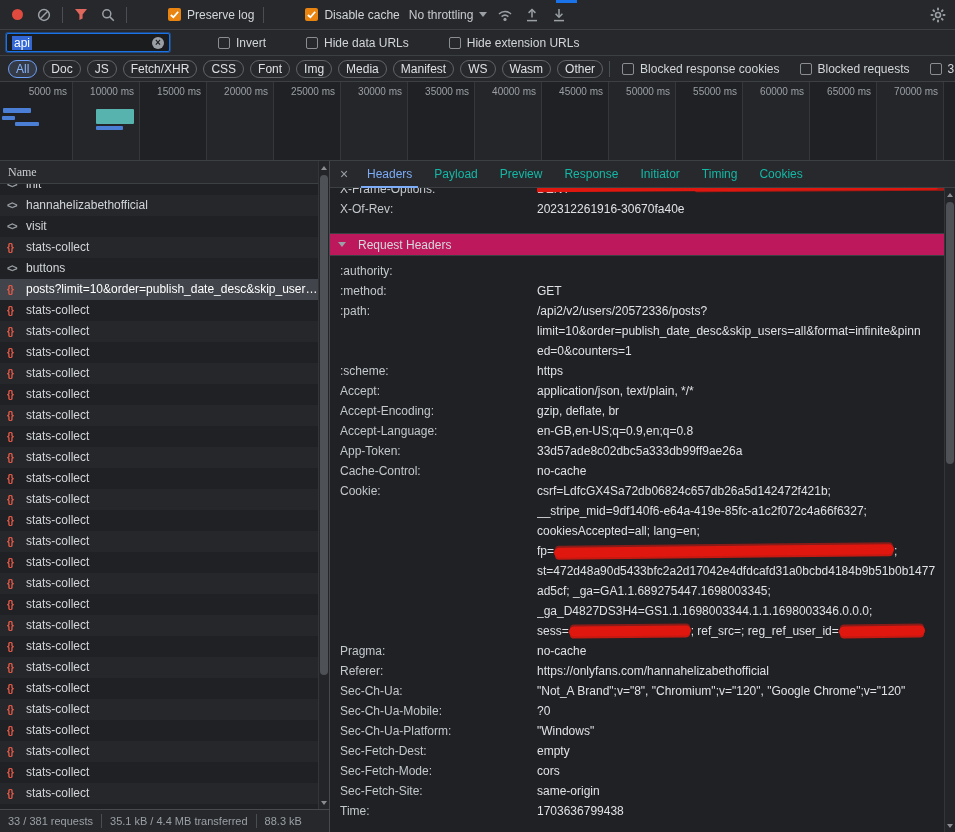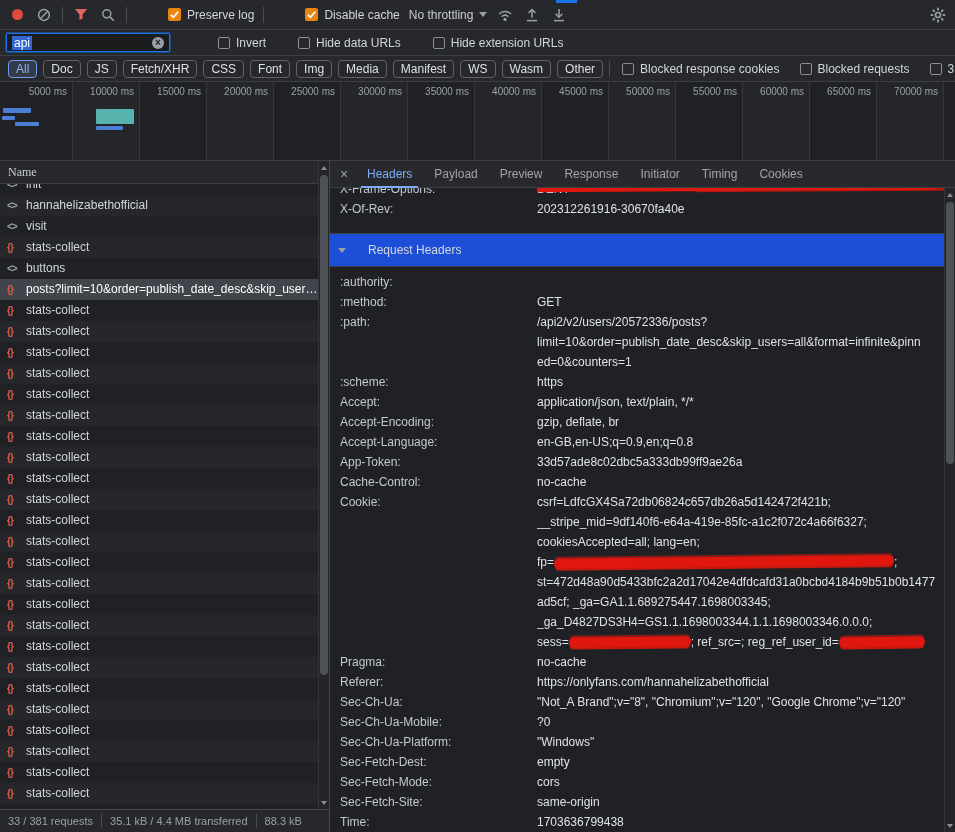--- a/index.html
+++ b/index.html
@@ -22,21 +22,21 @@
 
   
   .filterbar{height:26px;display:flex;align-items:center;gap:16px;padding:0 6px;border-bottom:1px solid #3c4043;background:#27282b;}
   .finput{width:164px;height:19px;border:1px solid #1a73e8;box-shadow:0 0 0 1px rgba(26,115,232,.45);border-radius:2px;background:#1b1c1e;display:flex;align-items:center;padding:0 5px;}
   .finput .sel{background:#3367d6;color:#fff;padding:0 2px;}
   .fclear{margin-left:auto;width:12px;height:12px;border-radius:50%;background:#9aa0a6;color:#1b1c1e;font-size:10px;line-height:12px;text-align:center;font-weight:bold;flex:none;}
   .filterbar .cbwrap{gap:0;}
 
   
   .chipbar{height:26px;display:flex;align-items:center;gap:6px;padding:0 8px;border-bottom:1px solid #3c4043;background:#27282b;}
-  .chip{border:1px solid #5f6368;border-radius:4px;padding:1px 7px;color:#dde0e4;white-space:nowrap;flex:none;}
+  .chip{border:1px solid #5f6368;border-radius:9px;padding:1px 7px;color:#dde0e4;white-space:nowrap;flex:none;}
   .chip.active{color:#8ab4f8;border-color:#6d9ef7;background:rgba(138,180,248,.14);}
   .chipbar .cbwrap{margin-left:6px;}
 
   
   .overview{height:79px;border-bottom:1px solid #3c4043;position:relative;display:flex;padding-left:5px;overflow:hidden;background:#202124;}
   .ov-col{width:67px;flex:none;border-right:1px solid #35373b;font-size:10px;color:#9aa0a6;text-align:right;padding:4px 5px 0 0;}
   .ov-col:first-child{width:68px;}
   .ov-col.alt{background:#25262a;}
   .tick{white-space:nowrap;}
   .wf{position:absolute;background:#4b7fd6;border-radius:1px;}
@@ -64,30 +64,30 @@
   .sarrow.up{top:1px;}
   .sarrow.down{bottom:1px;}
   .tri-up{width:0;height:0;border-left:3px solid transparent;border-right:3px solid transparent;border-bottom:4px solid #8a8d91;}
   .tri-dn{width:0;height:0;border-left:3px solid transparent;border-right:3px solid transparent;border-top:4px solid #8a8d91;}
   .sthumb{position:absolute;left:1px;right:1px;background:#4e5156;border-radius:4px;}
 
   
   .right{flex:1;display:flex;flex-direction:column;position:relative;background:#202124;overflow:hidden;}
   .dtabs{height:27px;flex:none;display:flex;align-items:center;border-bottom:1px solid #3c4043;background:#28292c;padding-left:2px;}
   .dclose{width:24px;text-align:center;color:#9aa0a6;font-size:14px;flex:none;}
-  .dtab{padding:0 11px;line-height:26px;height:27px;color:#a3a3a3;position:relative;white-space:nowrap;}
+  .dtab{padding:0 11px;line-height:26px;height:27px;color:#14b8a6;position:relative;white-space:nowrap;}
   .dtab.active{color:#7cacf8;}
   .dtab.active::after{content:"";position:absolute;left:5px;right:5px;bottom:0;height:2px;background:#7cacf8;}
   .dcontent{flex:1;overflow:hidden;position:relative;padding-right:11px;}
   .partial{margin-top:-9px;}
   .hrow{display:flex;line-height:20px;padding-left:10px;}
   .hname{width:197px;flex:none;color:#c3c8cd;white-space:nowrap;}
   .hval{flex:1;color:#dfe2e6;padding-right:5px;position:relative;overflow:hidden;}
   .hline{min-height:20px;white-space:nowrap;}
-  .section-hd{margin-top:14px;height:34px;background:#1d4ed8;border-top:1px solid #3c4043;border-bottom:1px solid #3c4043;padding-left:8px;color:#d5d9dd;display:flex;align-items:center;gap:22px;}
+  .section-hd{margin-top:14px;height:23px;background:#be185d;border-top:1px solid #3c4043;border-bottom:1px solid #3c4043;padding-left:8px;color:#d5d9dd;display:flex;align-items:center;gap:12px;}
   .sec-caret{width:0;height:0;border-left:4px solid transparent;border-right:4px solid transparent;border-top:5px solid #9aa0a6;display:inline-block;}
   .hlist{padding-top:5px;}
 
   
   .redact{display:inline-block;height:10px;background:#e0170e;border-radius:5px;vertical-align:-1px;transform:rotate(-0.6deg);box-shadow:0 3px 0 -1px rgba(224,23,14,.85),0 -3px 0 -1px rgba(224,23,14,.55);}
   .scribble-long{position:absolute;left:-3px;top:7px;width:404px;height:5px;background:#e0170e;border-radius:3px;transform:rotate(-0.35deg);box-shadow:160px 2px 0 -1px rgba(224,23,14,.7);}
 </style>
 </head>
 <body>
 
@@ -173,21 +173,21 @@
         </g>
       </svg>
   </span>
 </div>
 
 <div class="filterbar">
   <span class="finput">
     <span class="sel">api</span>
     <span class="fclear">×</span>
   </span>
-  <span style="display:flex;gap:0;align-items:flex-start;">
+  <span style="display:flex;gap:8px;align-items:flex-start;">
       <span class="cbwrap">
         <span class="cb-off"></span>
         <span class="lbl">Invert</span>
       </span>
       <span class="cbwrap">
         <span class="cb-off"></span>
         <span class="lbl">Hide data URLs</span>
       </span>
       <span class="cbwrap">
         <span class="cb-off"></span>

